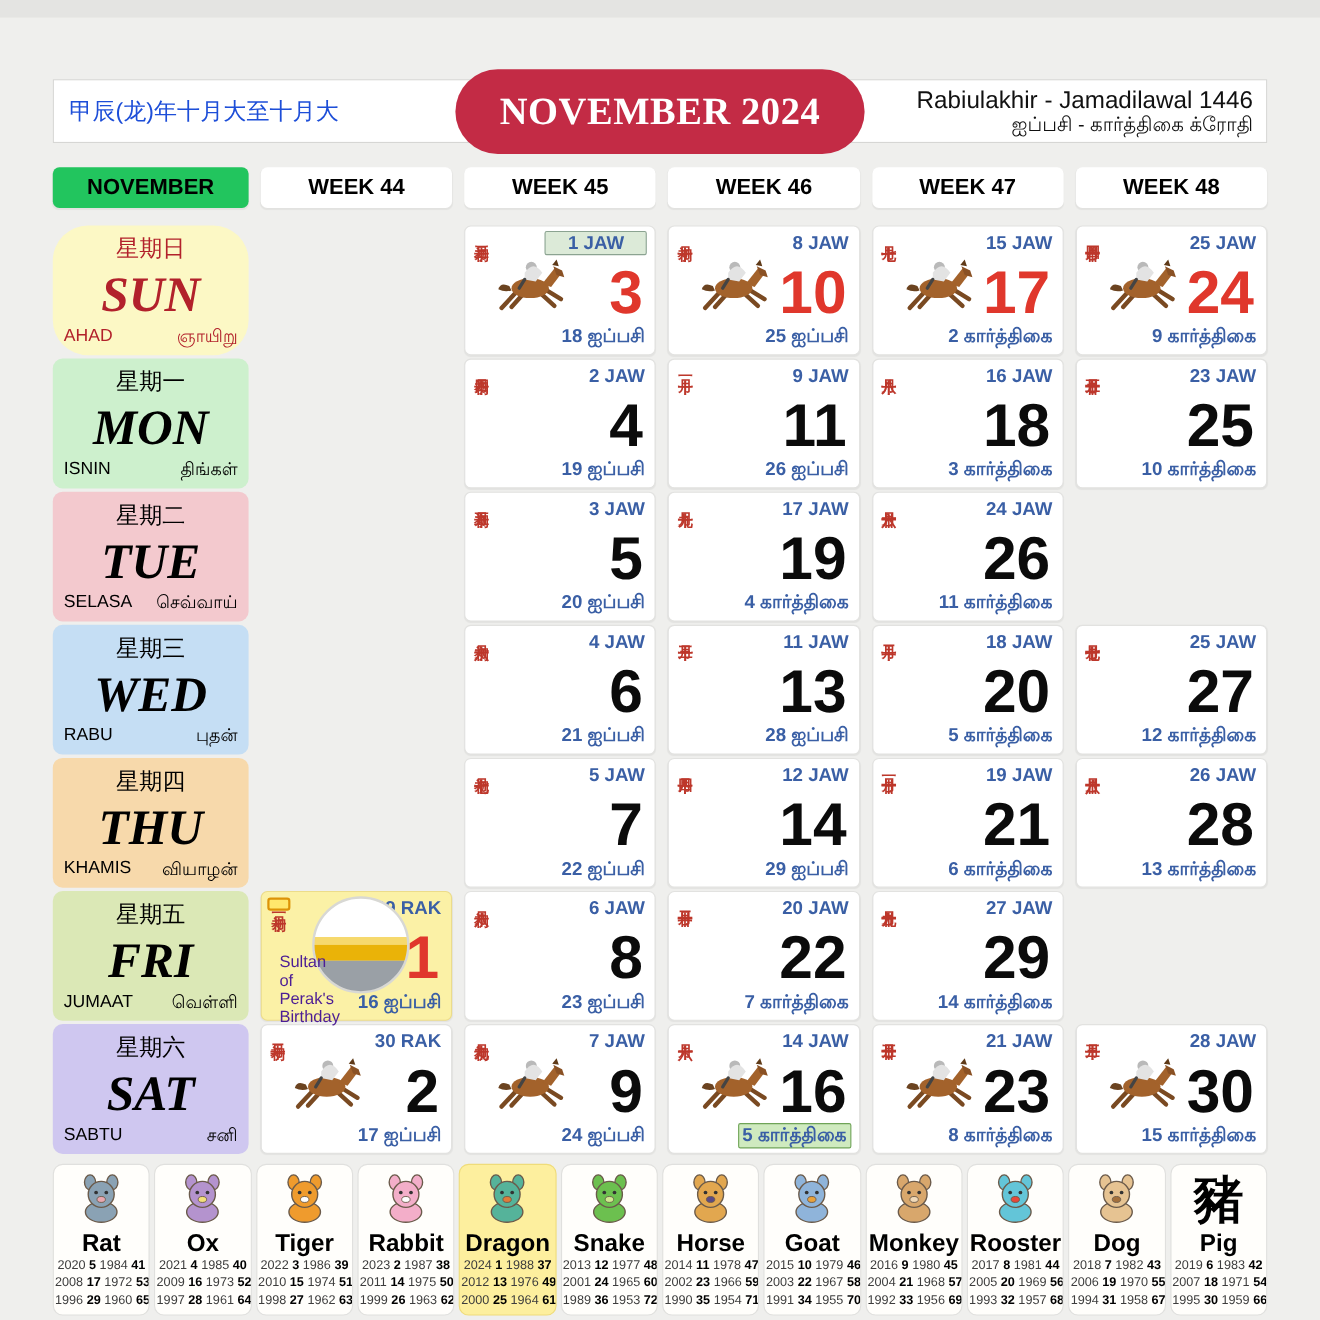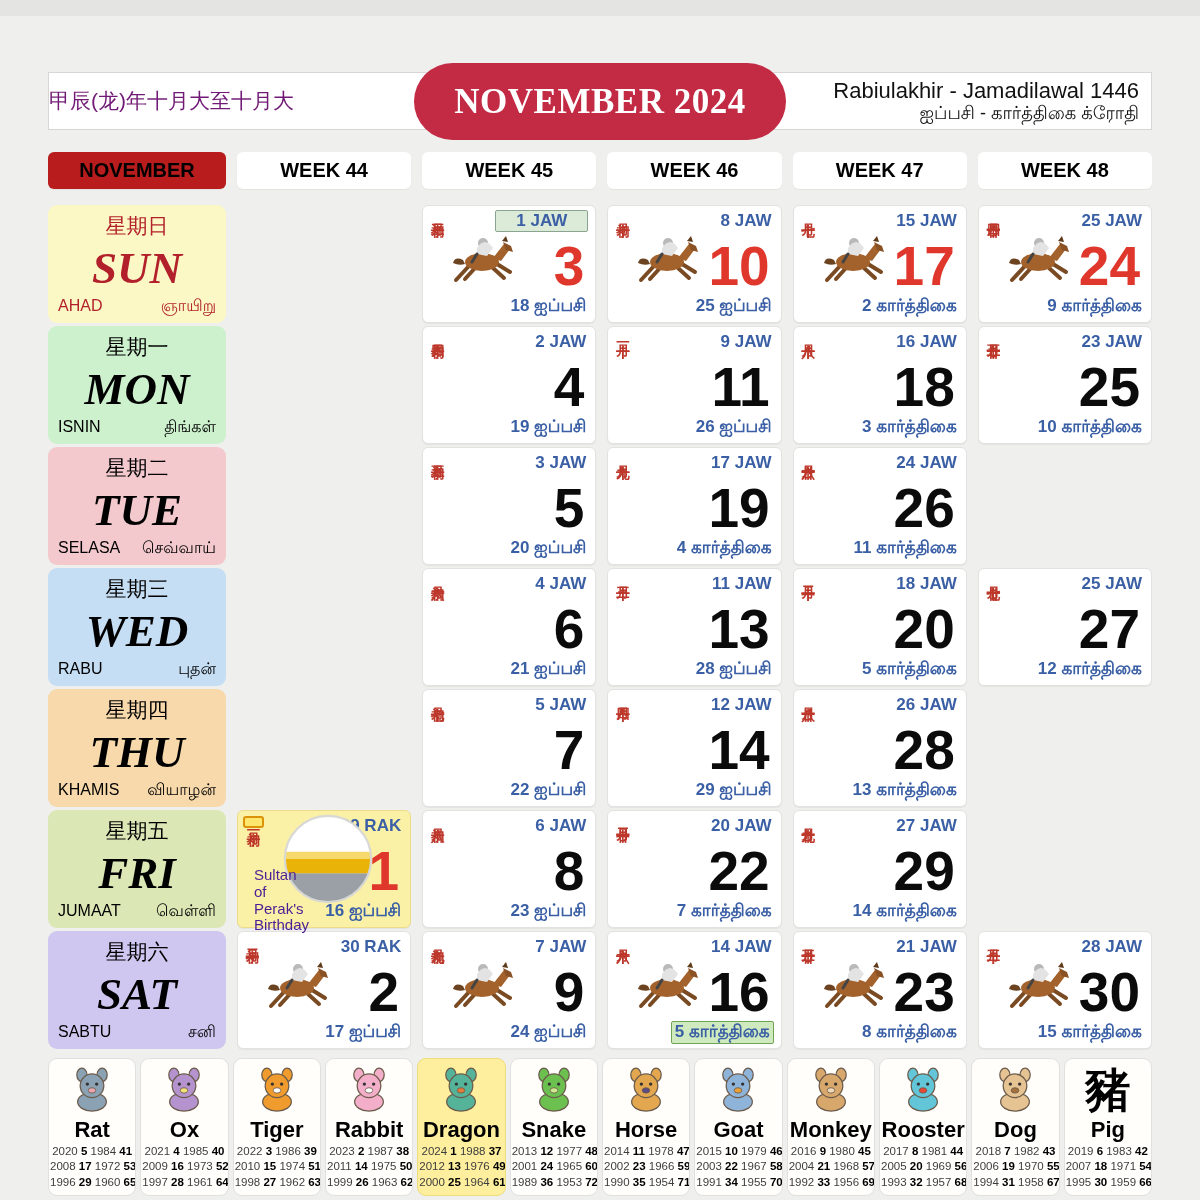--- a/index.html
+++ b/index.html
@@ -3,31 +3,31 @@
 <meta charset="utf-8">
 <style>
   html,body{margin:0;padding:0;}
   body{width:1200px;height:1200px;background:#efefed;font-family:"Liberation Sans",sans-serif;overflow:hidden;}
   .topstrip{height:16px;background:#e4e4e2;}
   .page{padding:0 48px;}
 
   
   .header{position:relative;margin-top:56px;height:58px;}
   .header-box{position:absolute;left:0;right:0;top:0;bottom:0;background:#fff;border:1px solid #d6d6d4;display:flex;align-items:center;justify-content:space-between;}
-  .lunar-range{font-size:21px;color:#701a75;}
+  .lunar-range{font-size:21px;color:#1d4ed8;padding-left:14px;}
   .header-right{text-align:right;padding-right:12px;line-height:1.15;}
   .islamic-months{font-size:22px;font-weight:normal;color:#111;}
   .tamil-months{font-size:18px;color:#111;}
   .month-badge{position:absolute;left:50%;transform:translateX(-50%);top:-9px;width:372px;height:77px;background:#c32b45;border-radius:40px;color:#fff;font-size:35px;font-weight:bold;display:flex;align-items:center;justify-content:center;letter-spacing:.5px;z-index:3;font-family:Liberation Serif, serif;}
 
   
   .cols{display:grid;grid-template-columns:178px repeat(5,1fr);gap:11px;}
   .tabs{margin-top:22px;height:37px;}
   .tab{background:#fff;border-radius:6px;display:flex;align-items:center;justify-content:center;font-size:20px;font-weight:bold;color:#000;box-shadow:0 1px 1px rgba(0,0,0,.05);}
-  .tab-month{background:#b91c1c;}
+  .tab-month{background:#22c55e;}
 
   .calendar{margin-top:16px;}
   .cal-row{height:118px;margin-bottom:3px;}
 
   .day-label{border-radius:9px;text-align:center;padding:7px 10px 6px;display:flex;flex-direction:column;justify-content:space-between;box-sizing:border-box;}
   .lab-cn{font-size:21px;}
   .lab-en{font-family:"Liberation Serif",serif;font-style:italic;font-weight:bold;font-size:45px;line-height:1;}
   .lab-bottom{display:flex;justify-content:space-between;font-size:16px;}
 
   .day-cell{position:relative;background:#fff;border:1px solid #e2e2e0;border-radius:6px;box-shadow:0 1px 1px rgba(0,0,0,.05);}
@@ -76,21 +76,21 @@
       <div class="tab tab-month">NOVEMBER</div>
       <div class="tab">WEEK 44</div>
       <div class="tab">WEEK 45</div>
       <div class="tab">WEEK 46</div>
       <div class="tab">WEEK 47</div>
       <div class="tab">WEEK 48</div>
     </div>
 
   <div class="calendar">
       <div class="cal-row cols">
-        <div class="day-label" style="background: rgb(252, 248, 197); color: rgb(178, 33, 43);">
+        <div class="day-label" style="background: rgb(252, 248, 197); color: rgb(178, 33, 43); border-radius: 32px;">
           <div class="lab-cn">星期日</div>
           <div class="lab-en">SUN</div>
           <div class="lab-bottom">
             <span>AHAD</span>
             <span>ஞாயிறு</span>
           </div>
         </div>
         <div class="cell-empty"></div>
         <div class="day-cell">
           <div class="lunar">十月初三</div>
@@ -294,20 +294,26 @@
           <div class="lunar">十月初七</div>
           <div class="jaw">5 JAW</div>
           <div class="num">7</div>
           <div class="tamil">22 ஐப்பசி</div>
         </div>
         <div class="day-cell">
           <div class="lunar">十月十四</div>
           <div class="jaw">12 JAW</div>
           <div class="num">14</div>
           <div class="tamil">29 ஐப்பசி</div>
+        </div>
+        <div class="day-cell">
+          <div class="lunar">十月廿一</div>
+          <div class="jaw">19 JAW</div>
+          <div class="num">21</div>
+          <div class="tamil">6 கார்த்திகை</div>
         </div>
         <div class="day-cell">
           <div class="lunar">十月廿八</div>
           <div class="jaw">26 JAW</div>
           <div class="num">28</div>
           <div class="tamil">13 கார்த்திகை</div>
         </div>
       </div>
       <div class="cal-row cols">
         <div class="day-label" style="background: rgb(219, 232, 182); color: rgb(0, 0, 0);">

